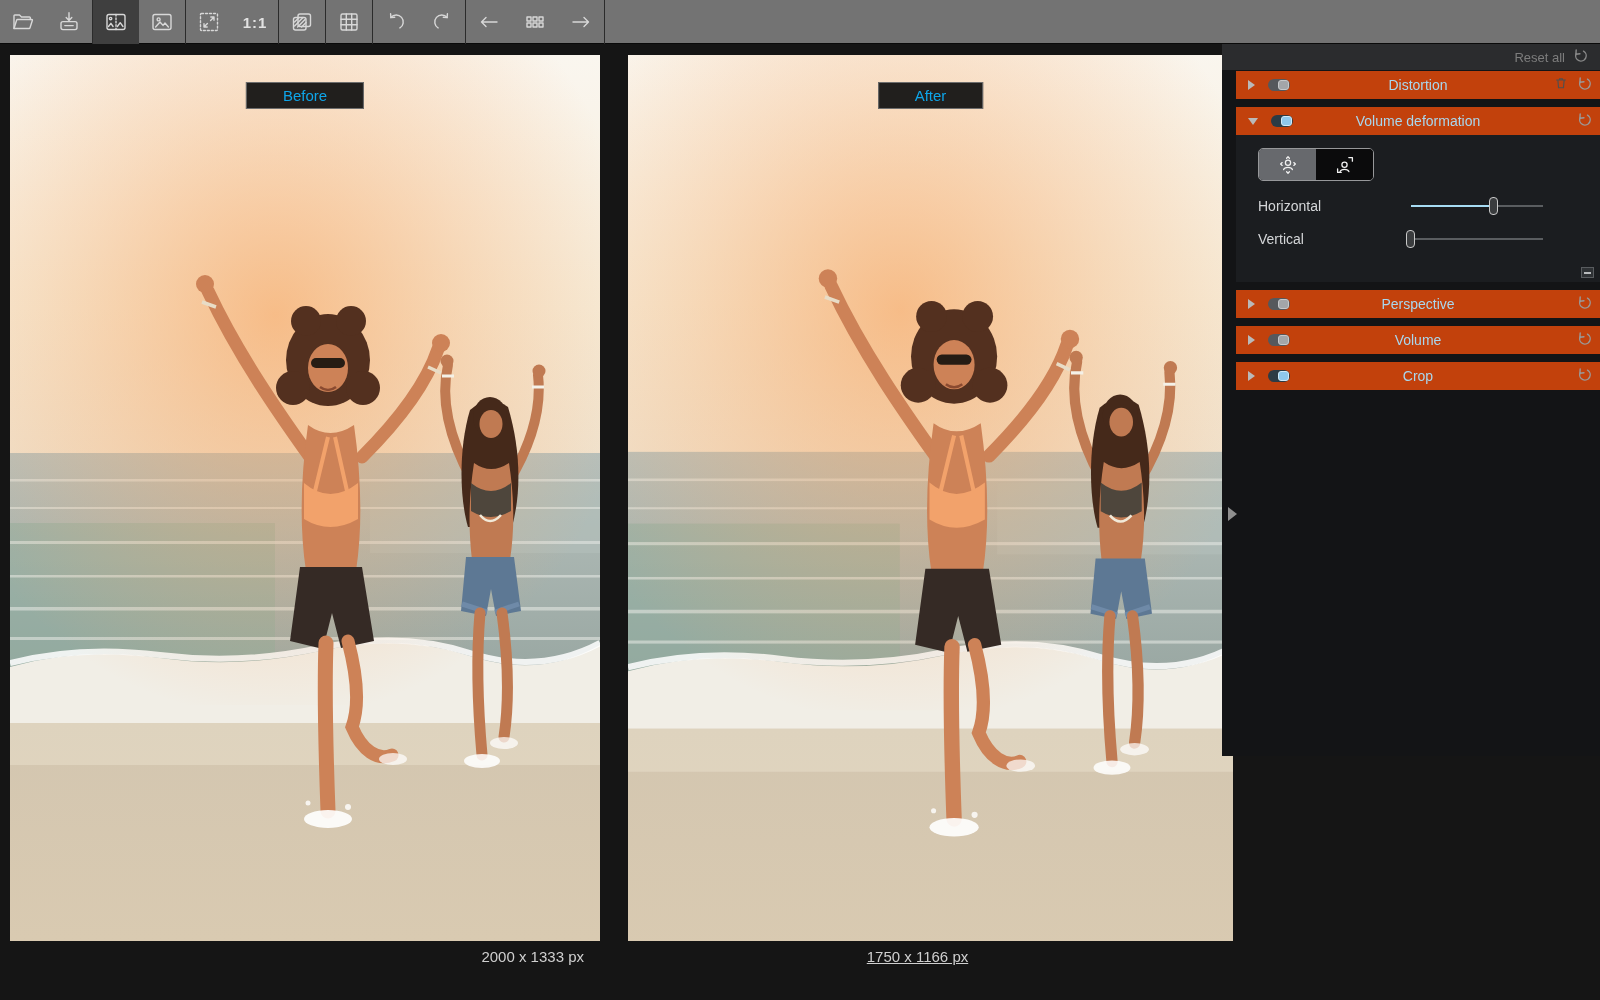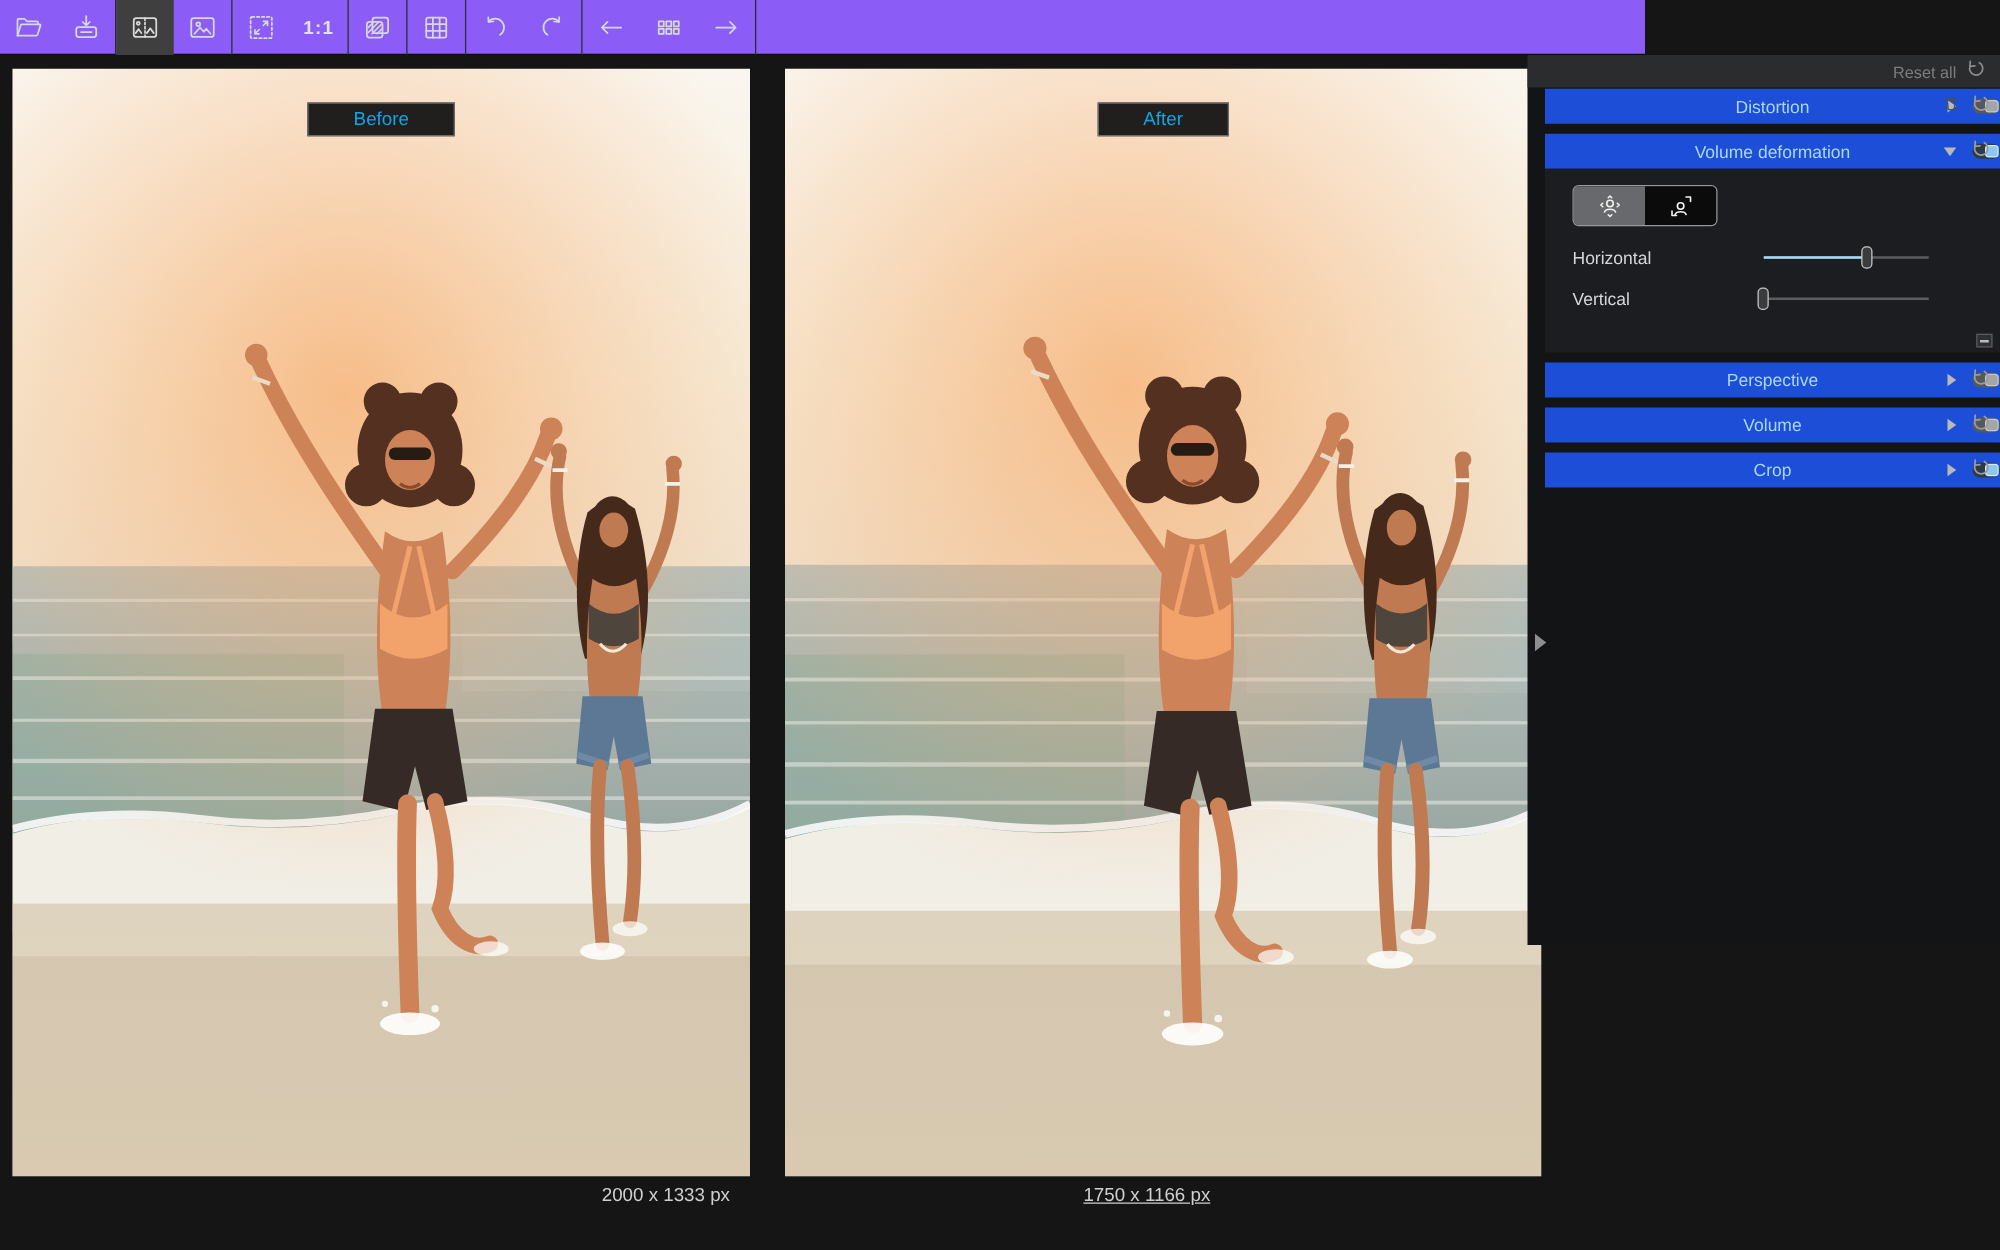--- a/index.html
+++ b/index.html
@@ -1,22 +1,22 @@
 <!DOCTYPE html>
 <html><head>
 <meta charset="utf-8">
 <style>
   * { margin:0; padding:0; box-sizing:border-box; }
   html,body { width:1600px; height:1000px; overflow:hidden; background:#151515;
               font-family:"Liberation Sans", sans-serif; }
   .app { position:relative; width:1600px; height:1000px; }
 
   
-  .toolbar { position:absolute; left:0; top:0; width:1316px; height:44px;
-             background:#8b5cf6; display:flex; align-items:flex-start;
+  .toolbar { position:absolute; left:0; top:0; width:1600px; height:44px;
+             background:#737373; display:flex; align-items:flex-start;
              border-bottom:1px solid #0a0a0a; }
   .tool-group { display:flex; align-items:stretch; border-right:1px solid #2b2b2b; }
   .tool-btn { width:46px; height:44px; display:flex; align-items:center; justify-content:center;
               color:#d8d8d8; }
   .tool-btn.active { background:#3f3f3f; }
   .tool-btn svg { stroke:#d8d8d8; fill:none; stroke-width:1.4; stroke-linecap:round; stroke-linejoin:round; }
   .zoom11 { font-size:15px; font-weight:bold; color:#e2e2e2; letter-spacing:1px; }
 
   
   .viewer { position:absolute; left:0; top:44px; width:1222px; height:956px; background:#151515; }
@@ -32,21 +32,21 @@
   .dim-label.after  { left:627px; width:605px; text-align:center; padding-right:24px;text-decoration:underline; }
 
   
   .sidebar { position:absolute; left:1222px; top:44px; width:378px; height:712px; background:#131416; }
   .panel-handle { position:absolute; left:6px; top:463px; width:0; height:0;
                   border-left:9px solid #8f8f8f; border-top:7px solid transparent; border-bottom:7px solid transparent; }
   .reset-bar { position:absolute; left:0; top:0; width:378px; height:26px; background:#2b2c2e;
                display:flex; align-items:center; justify-content:flex-end; gap:8px; padding-right:12px; }
   .reset-bar .label { color:#7d7d7d; font-size:13px; }
   .rows { position:absolute; left:14px; top:27px; width:364px; }
-  .panel-header { position:relative; height:28px; background:#1d4ed8; display:flex; align-items:center;justify-content:flex-end; }
+  .panel-header { position:relative; height:28px; background:#c2410c; display:flex; align-items:center; }
   .panel-header .title { position:absolute; left:0; width:100%; text-align:center;
                          color:#a9d7ee; font-size:14px; pointer-events:none; }
   .gap8 { height:8px; }
   .expander { margin-left:12px; width:0; height:0; }
   .expander.collapsed { border-left:7px solid #b9b9b9; border-top:5px solid transparent; border-bottom:5px solid transparent; }
   .expander.expanded  { border-top:7px solid #b9b9b9; border-left:5px solid transparent; border-right:5px solid transparent; }
   .toggle { margin-left:13px; width:22px; height:12px; border-radius:6px; background:#55585c; position:relative; z-index:2; }
   .toggle .knob { position:absolute; right:1px; top:1px; width:11px; height:10px; border-radius:3px;
                   background:#a3a6a9; border:1px solid #c6c8ca; }
   .toggle.on { background:#2c3b45; }

